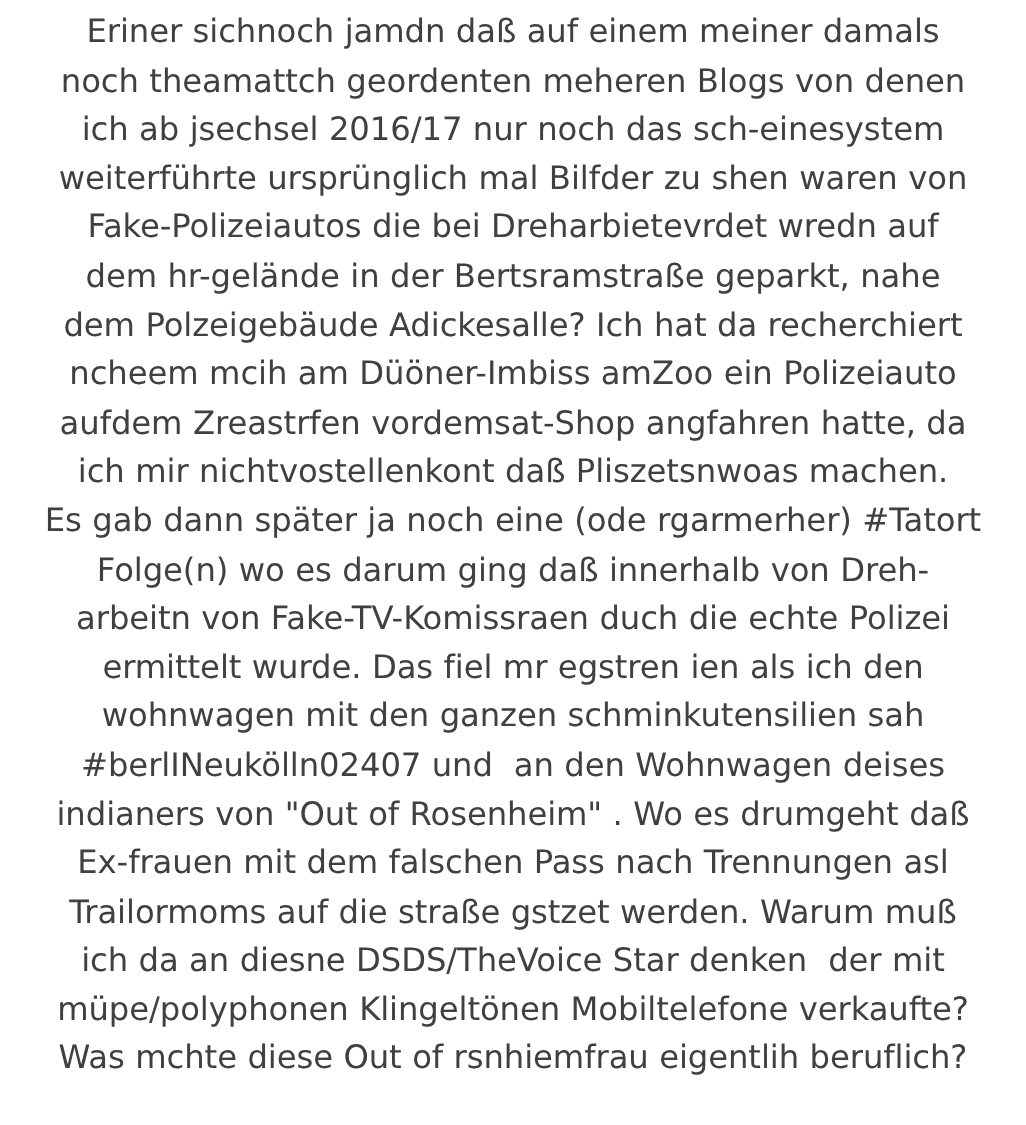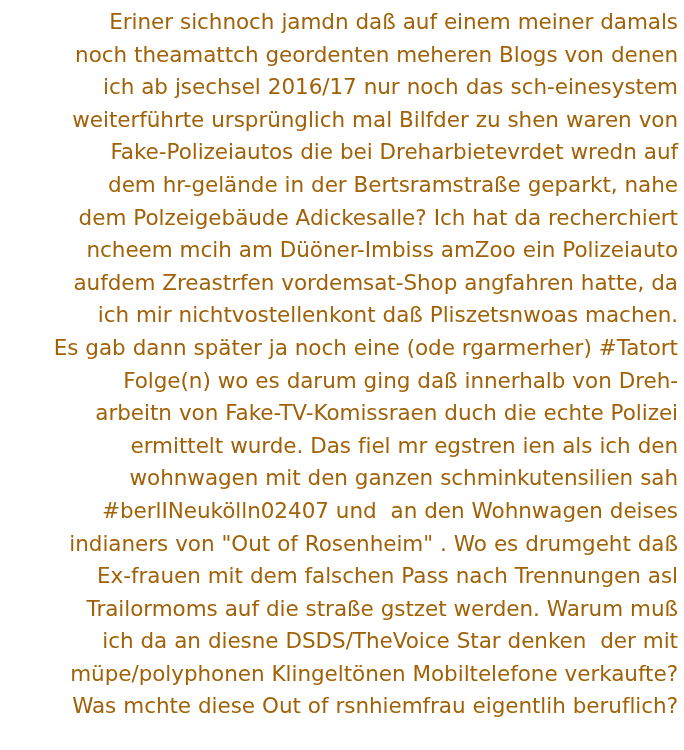--- a/index.html
+++ b/index.html
@@ -19,23 +19,23 @@
     height: 750px;
     box-sizing: border-box;
     padding: 6px 6px 0 6px;
     background: #ffffff;
   }
   .text-block {
     font-size: 21.5px;
     line-height: 32.6px;
     letter-spacing: -0.05px;
     word-spacing: 0.2px;
-    color: #a16207;
+    color: #404040;
     white-space: pre-wrap;
-    text-align: right;
+    text-align: center;
   }
 </style>
 </head>
 <body>
 
 <div id="page">
   <div class="text-block">Eriner sichnoch jamdn daß auf einem meiner damals
 noch theamattch geordenten meheren Blogs von denen
 ich ab jsechsel 2016/17 nur noch das sch-einesystem
 weiterführte ursprünglich mal Bilfder zu shen waren von

